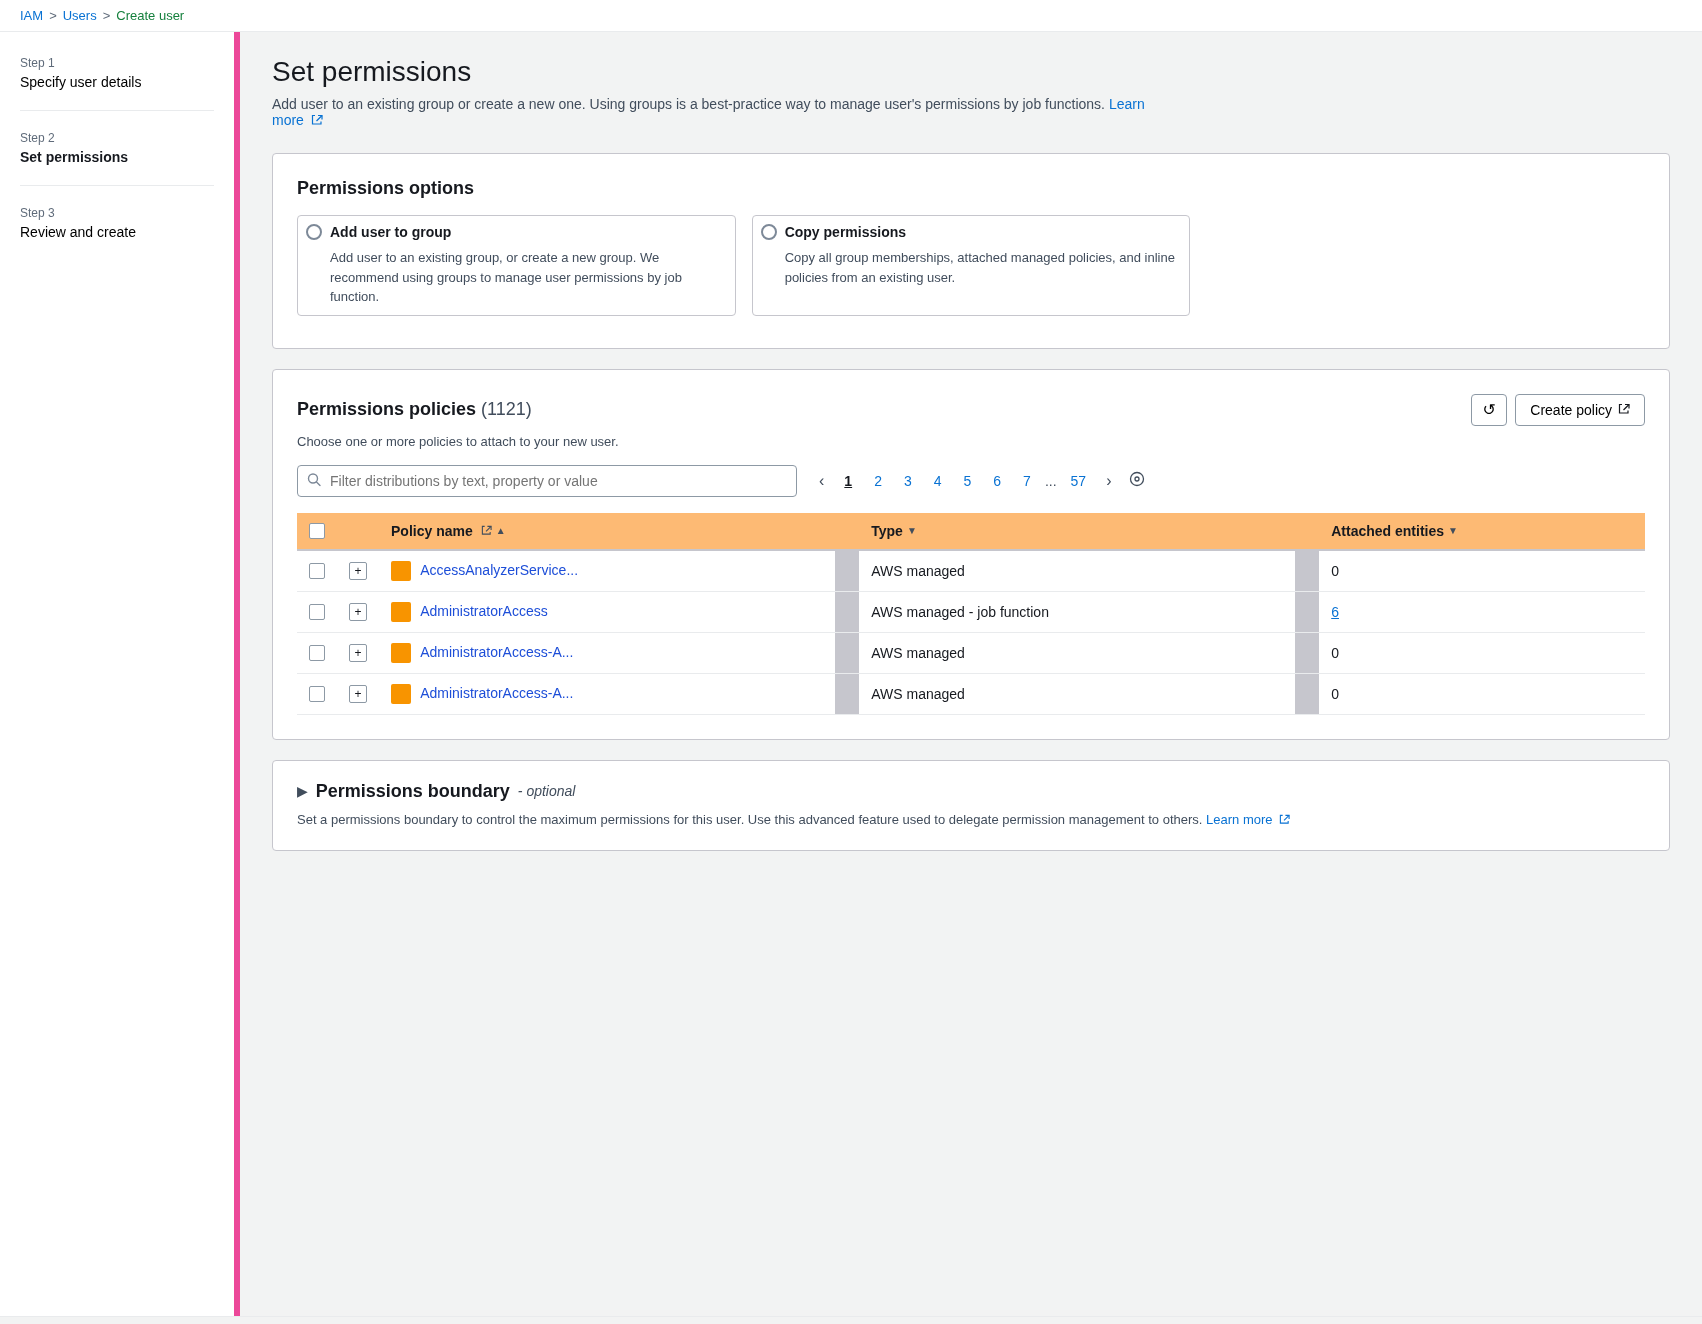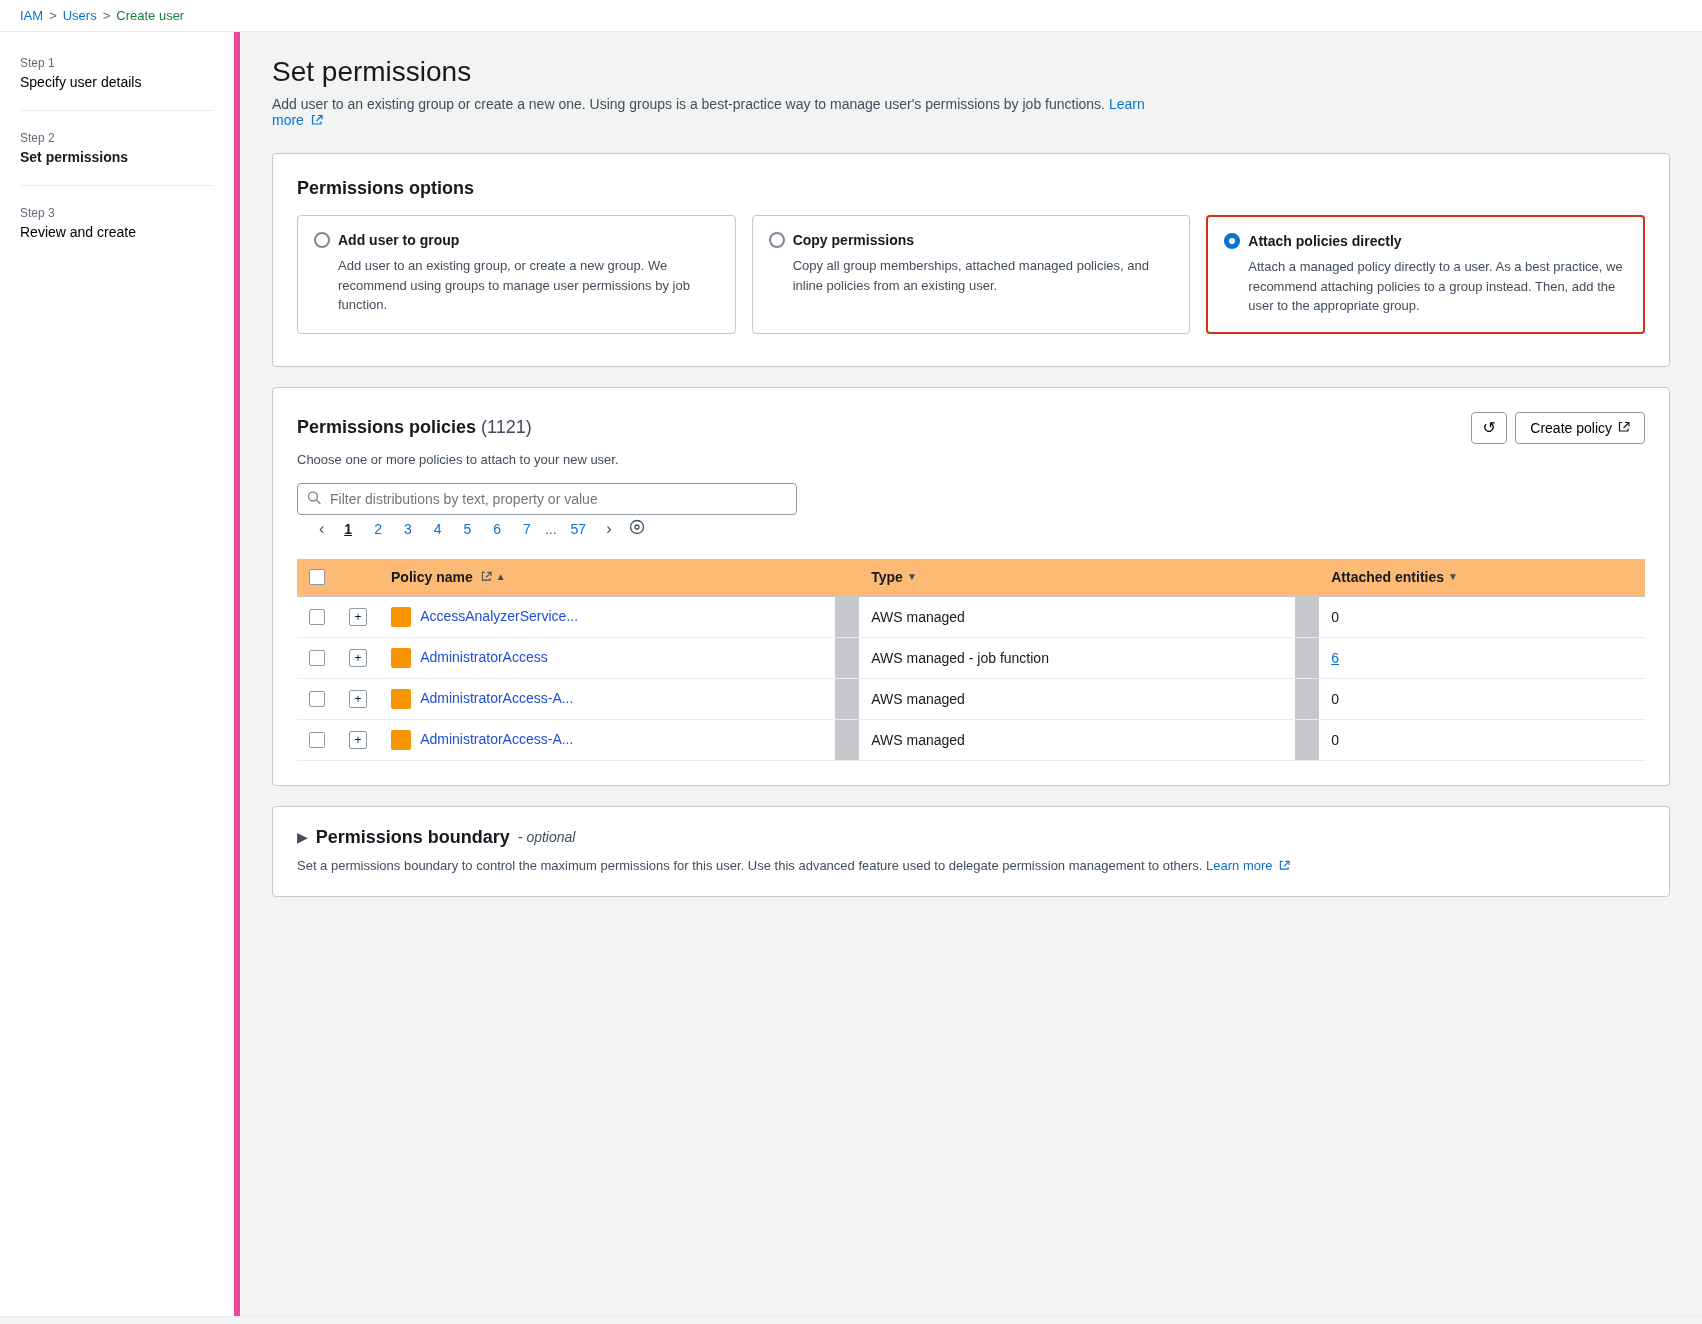--- a/index.html
+++ b/index.html
@@ -110,21 +110,21 @@
     
     .perm-options {
       display: grid;
       grid-template-columns: 1fr 1fr 1fr;
       gap: 16px;
       margin-bottom: 8px;
     }
     .perm-option {
       border: 1px solid #c6c6cd;
       border-radius: 4px;
-      padding: 16px;
+      padding: 8px;
       cursor: pointer;
       background: #fff;
     }
     .perm-option.selected {
       border: 2px solid #d13212;
       background: #fff;
     }
     .perm-option-header {
       display: flex;
       align-items: center;
@@ -206,22 +206,22 @@
       background: #fff;
       cursor: pointer;
       font-size: 14px;
       display: flex;
       align-items: center;
       gap: 6px;
     }
     
     .search-bar {
       display: flex;
+      align-items: center;
       margin-bottom: 16px;
-      flex-direction: column;
     }
     .search-input-wrap {
       position: relative;
       flex: 1;
       max-width: 500px;
     }
     .search-icon-wrap {
       position: absolute;
       left: 10px;
       top: 50%;
@@ -468,27 +468,20 @@
           </div>
 
           <div class="perm-option">
             <div class="perm-option-header">
               <div class="radio-btn"></div>
               <span class="perm-option-title">Copy permissions</span>
             </div>
             <div class="perm-option-desc">Copy all group memberships, attached managed policies, and inline policies from an existing user.</div>
           </div>
 
-          <div class="perm-option selected">
-            <div class="perm-option-header">
-              <div class="radio-btn checked"></div>
-              <span class="perm-option-title">Attach policies directly</span>
-            </div>
-            <div class="perm-option-desc">Attach a managed policy directly to a user. As a best practice, we recommend attaching policies to a group instead. Then, add the user to the appropriate group.</div>
-          </div>
 
         </div>
       </div>
 
       <div class="card">
         <div class="policies-header">
           <div>
             <span class="policies-title">
               <span>Permissions policies</span>
               <span class="policies-count"> (<span>1121</span>)</span>

